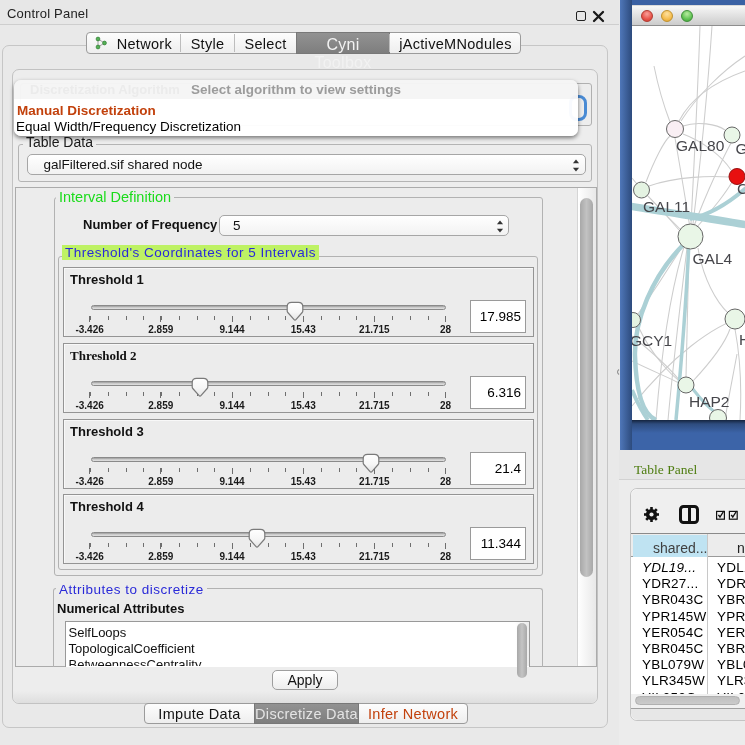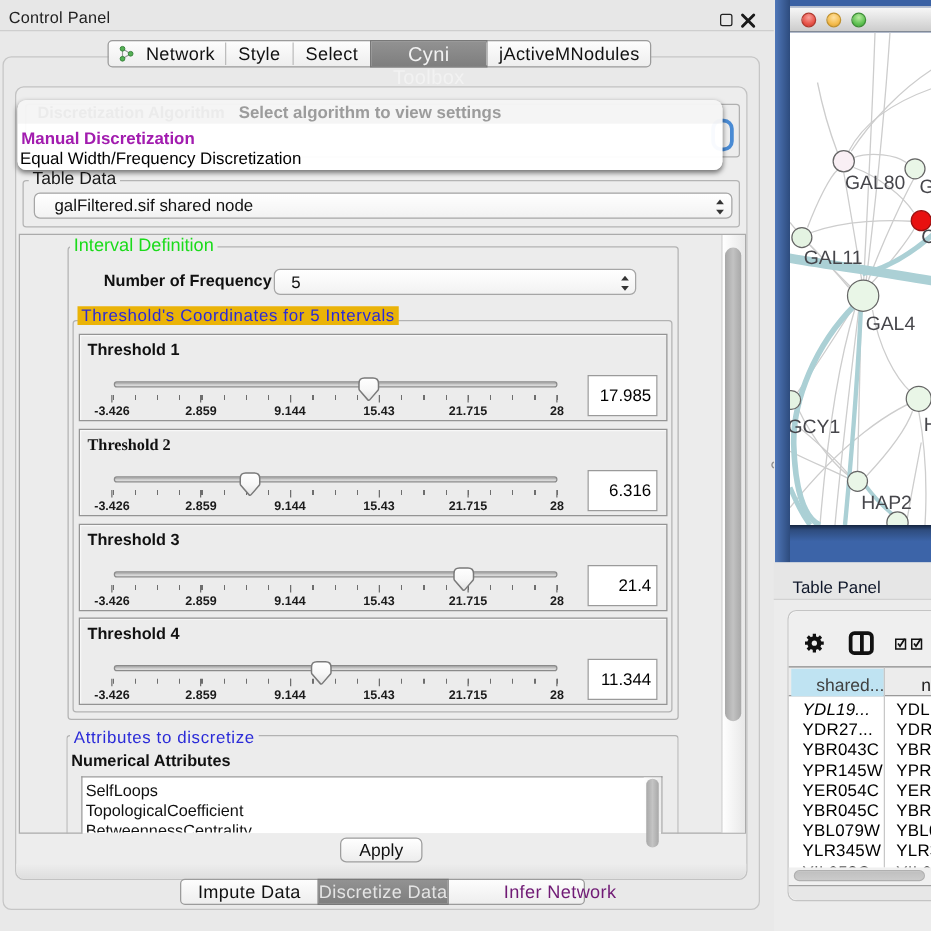--- a/index.html
+++ b/index.html
@@ -77,21 +77,21 @@
 <div class="abs b13" style="left:83px;top:217px;">Number of Frequency</div>
 <div class="abs" style="left:219px;top:215px;width:290px;height:21px;background:linear-gradient(#ffffff,#f2f2f2);border:1px solid #a6a6a6;border-radius:5px;"></div>
 <div class="abs" style="left:233px;top:218px;font-size:13.5px;color:#111;">5</div>
 <svg class="abs" style="left:495px;top:219.5px;" width="10" height="13" viewBox="0 0 10 13">
     <path d="M5,0.5 L8.1,4.3 L1.9,4.3 z" fill="#333"></path>
     <path d="M5,12.5 L8.1,8.7 L1.9,8.7 z" fill="#333"></path>
   </svg>
 
 
 <div class="abs" style="left:58px;top:256px;width:480px;height:314px;border:1px solid #b2b2b2;border-radius:3px;"></div>
-<div class="abs" style="left:62px;top:244.5px;background:#eab308;padding:0 3px;font-size:13.5px;letter-spacing:0.5px;color:#2a2ad8;">Threshold's Coordinates for 5 Intervals</div>
+<div class="abs" style="left:62px;top:244.5px;background:#bef264;padding:0 3px;font-size:13.5px;letter-spacing:0.5px;color:#2a2ad8;">Threshold's Coordinates for 5 Intervals</div>
 
 
 <svg width="0" height="0">
     <defs>
       <linearGradient id="tg" x1="0" y1="0" x2="0" y2="1">
         <stop offset="0" stop-color="#ffffff"></stop>
         <stop offset="0.55" stop-color="#f6f6f6"></stop>
         <stop offset="1" stop-color="#e4e4e4"></stop>
       </linearGradient>
     </defs>
@@ -201,35 +201,35 @@
 
 
 <div class="abs" style="left:272px;top:670px;width:66px;height:20px;background:linear-gradient(#ffffff,#ededed);border:1px solid #9e9e9e;border-radius:5px;"></div>
 <div class="abs" style="left:272px;top:672px;width:66px;text-align:center;font-size:14px;color:#111;">Apply</div>
 
 
 <div class="abs" style="left:144px;top:703px;width:324px;height:21px;background:linear-gradient(#fdfdfd,#eeeeee);border:1px solid #9b9b9b;border-radius:4px;"></div>
 <div class="abs" style="left:254px;top:703px;width:105px;height:21px;background:linear-gradient(#929292,#7e7e7e);border:1px solid #787878;"></div>
 <div class="abs" style="left:145px;top:706px;width:109px;text-align:center;font-size:14.5px;letter-spacing:0.3px;color:#111;">Impute Data</div>
 <div class="abs" style="left:254px;top:706px;width:105px;text-align:center;font-size:14.5px;letter-spacing:0.3px;color:#e4e4e4;">Discretize Data</div>
-<div class="abs" style="left:359px;top:706px;width:108px;font-size:14.5px;letter-spacing:0.3px;color:#701a75;margin-left:44px;">Infer Network</div>
+<div class="abs" style="left:359px;top:706px;width:108px;text-align:center;font-size:14.5px;letter-spacing:0.3px;color:#c2410c;">Infer Network</div>
 
 
 
 
 <svg class="abs" style="left:615px;top:369px;" width="5" height="6" viewBox="0 0 5 6">
     <path d="M4,0.5 Q1,3 4,5.5" fill="none" stroke="#909090" stroke-width="1.1"></path>
   </svg>
 
 
 <div class="abs" style="left:14px;top:80px;width:564px;height:56px;background:rgba(255,255,255,0.96);border-radius:7px;box-shadow:0 2px 4px rgba(0,0,0,0.5);"></div>
 <div class="abs" style="left:14px;top:80px;width:564px;height:19px;background:rgba(222,222,222,0.30);border-radius:7px 7px 0 0;"></div>
 <div class="abs" style="left:30px;top:82px;font-size:13px;font-weight:bold;color:#ebebeb;">Discretization Algorithm</div>
 <div class="abs" style="left:14px;top:82px;width:564px;text-align:center;font-size:13.5px;font-weight:bold;color:#9c9c9c;">Select algorithm to view settings</div>
-<div class="abs" style="left:17px;top:103px;font-size:13.5px;font-weight:bold;color:#a21caf;">Manual Discretization</div>
+<div class="abs" style="left:17px;top:103px;font-size:13.5px;font-weight:bold;color:#c2410c;">Manual Discretization</div>
 <div class="abs" style="left:16px;top:118.5px;font-size:13.5px;color:#000;">Equal Width/Frequency Discretization</div>
 
 
 <div class="abs" style="left:619.5px;top:0;width:125.5px;height:449.5px;background:#3a61a4;"></div>
 <div class="abs" style="left:619.5px;top:0;width:12.5px;height:449.5px;background:linear-gradient(90deg,#4f77b9,#2d4b7d);"></div>
 <div class="abs" style="left:632px;top:424px;width:113px;height:25.5px;background:linear-gradient(#2e4c7e,#3c64a8 35%,#3c64a8);"></div>
 
 <div class="abs" style="left:632px;top:5px;width:113px;height:21px;background:linear-gradient(#f7f7f7,#cccccc);border-top:1px solid #dadada;border-bottom:1px solid #8e8e8e;"></div>
 <div class="abs" style="left:641px;top:10px;width:12px;height:12px;border-radius:50%;background:radial-gradient(circle at 50% 30%,#f8a09a,#e8544a 60%,#c63a30);border:0.5px solid #b03a30;"></div>
 <div class="abs" style="left:661px;top:10px;width:12px;height:12px;border-radius:50%;background:radial-gradient(circle at 50% 30%,#fde0a0,#f5bd4f 60%,#d89b2e);border:0.5px solid #c0912e;"></div>
@@ -293,21 +293,21 @@
     <text x="107" y="319">HAP1</text>
     <text x="57" y="381">HAP2</text>
   </g>
 </svg>
 
 <div class="abs" style="left:632px;top:419.5px;width:113px;height:4.5px;background:linear-gradient(#14243e,#2e4c7e);"></div>
 
 
 <div class="abs" style="left:619px;top:449.5px;width:126px;height:295.5px;background:#ececec;"></div>
 <div class="abs" style="left:619px;top:449.5px;width:126px;height:30.5px;background:#e6e6e6;border-bottom:1px solid #d2d2d2;"></div>
-<div class="abs" style="left:634px;top:461.5px;font-size:13.5px;color:#0f172a;">Table Panel</div>
+<div class="abs" style="left:634px;top:461.5px;font-size:13.5px;color:#4d7c0f;font-family:Liberation Serif, serif;">Table Panel</div>
 
 
 <div class="abs" style="left:630px;top:488px;width:130px;height:233px;background:#ffffff;border:1px solid #c4c4c4;border-radius:7px;"></div>
 <div class="abs" style="left:631px;top:489px;width:114px;height:44px;background:#efefef;border-radius:7px 0 0 0;"></div>
 <div class="abs" style="left:631px;top:709px;width:114px;height:11px;background:#e7e7e7;border-radius:0 0 0 7px;"></div>
 
 <svg class="abs" style="left:643px;top:506px;" width="17" height="17" viewBox="0 0 17 17">
   <g stroke="#111" stroke-width="2.6">
     <line x1="8.5" y1="1" x2="8.5" y2="16"></line>
     <line x1="1" y1="8.5" x2="16" y2="8.5"></line>

